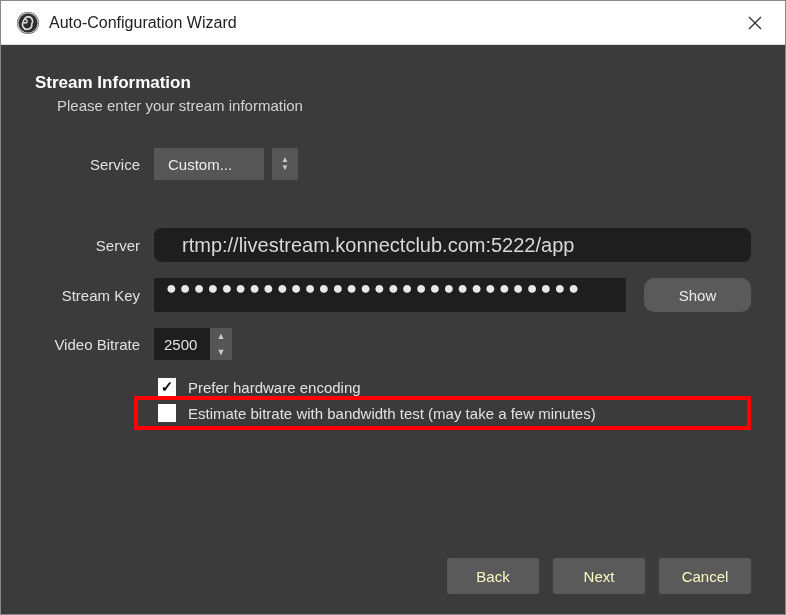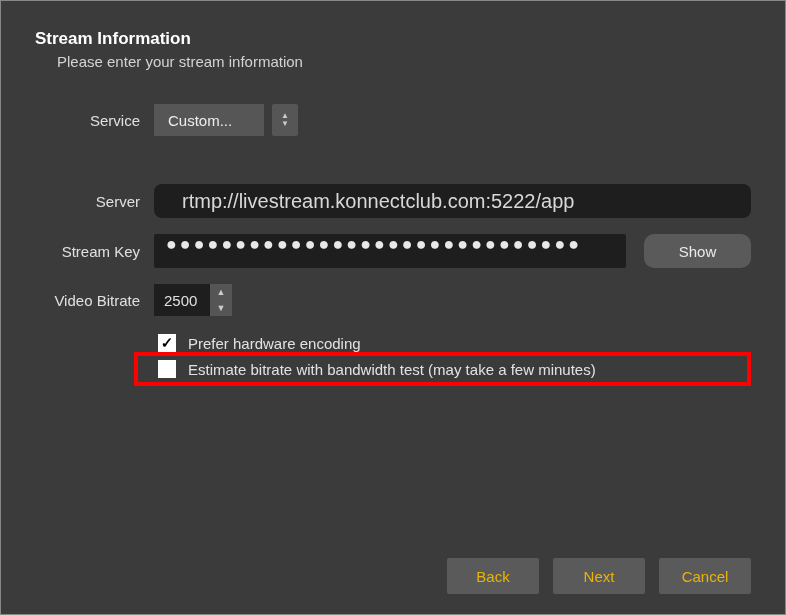--- a/index.html
+++ b/index.html
@@ -227,34 +227,49 @@
     }
     .footer {
       display: flex;
       justify-content: flex-end;
       gap: 14px;
       margin-top: auto;
       padding-top: 20px;
     }
     .footer button {
       background: #5a5a5a;
-      color: #eab308;
+      color: #fef9c3;
       border: none;
       height: 36px;
       width: 92px;
       font-size: 15px;
       border-radius: 2px;
       cursor: pointer;
     }
   </style>
 </head>
 <body>
 
 <div class="window">
 
+  <div class="titlebar">
+    <div class="obs-logo">
+      <svg viewBox="0 0 24 24">
+        <circle cx="12" cy="12" r="11" fill="#2d2d2d" stroke="#bbb" stroke-width="1.5"></circle>
+        <path d="M12 5 a5 5 0 0 1 4 8 a5 5 0 1 1 -8 -3 a5 5 0 0 1 4 -5" fill="none" stroke="#ddd" stroke-width="1.8" stroke-linecap="round"></path>
+        <circle cx="9" cy="10" r="2" fill="#2d2d2d" stroke="#ddd" stroke-width="1.5"></circle>
+      </svg>
+    </div>
+    <div class="titlebar-title">Auto-Configuration Wizard</div>
+    <div class="close-btn">
+      <svg width="14" height="14" viewBox="0 0 14 14">
+          <path d="M1 1 L13 13 M13 1 L1 13" stroke="#333" stroke-width="1.4"></path>
+        </svg>
+    </div>
+  </div>
 
   <div class="content">
 
     <div class="section-title">Stream Information</div>
     <div class="section-subtitle">Please enter your stream information</div>
 
     <div class="form-area">
 
       <div class="row" style="margin-left:50px;">
         <div class="label-cell" style="width:65px;">Service</div>

